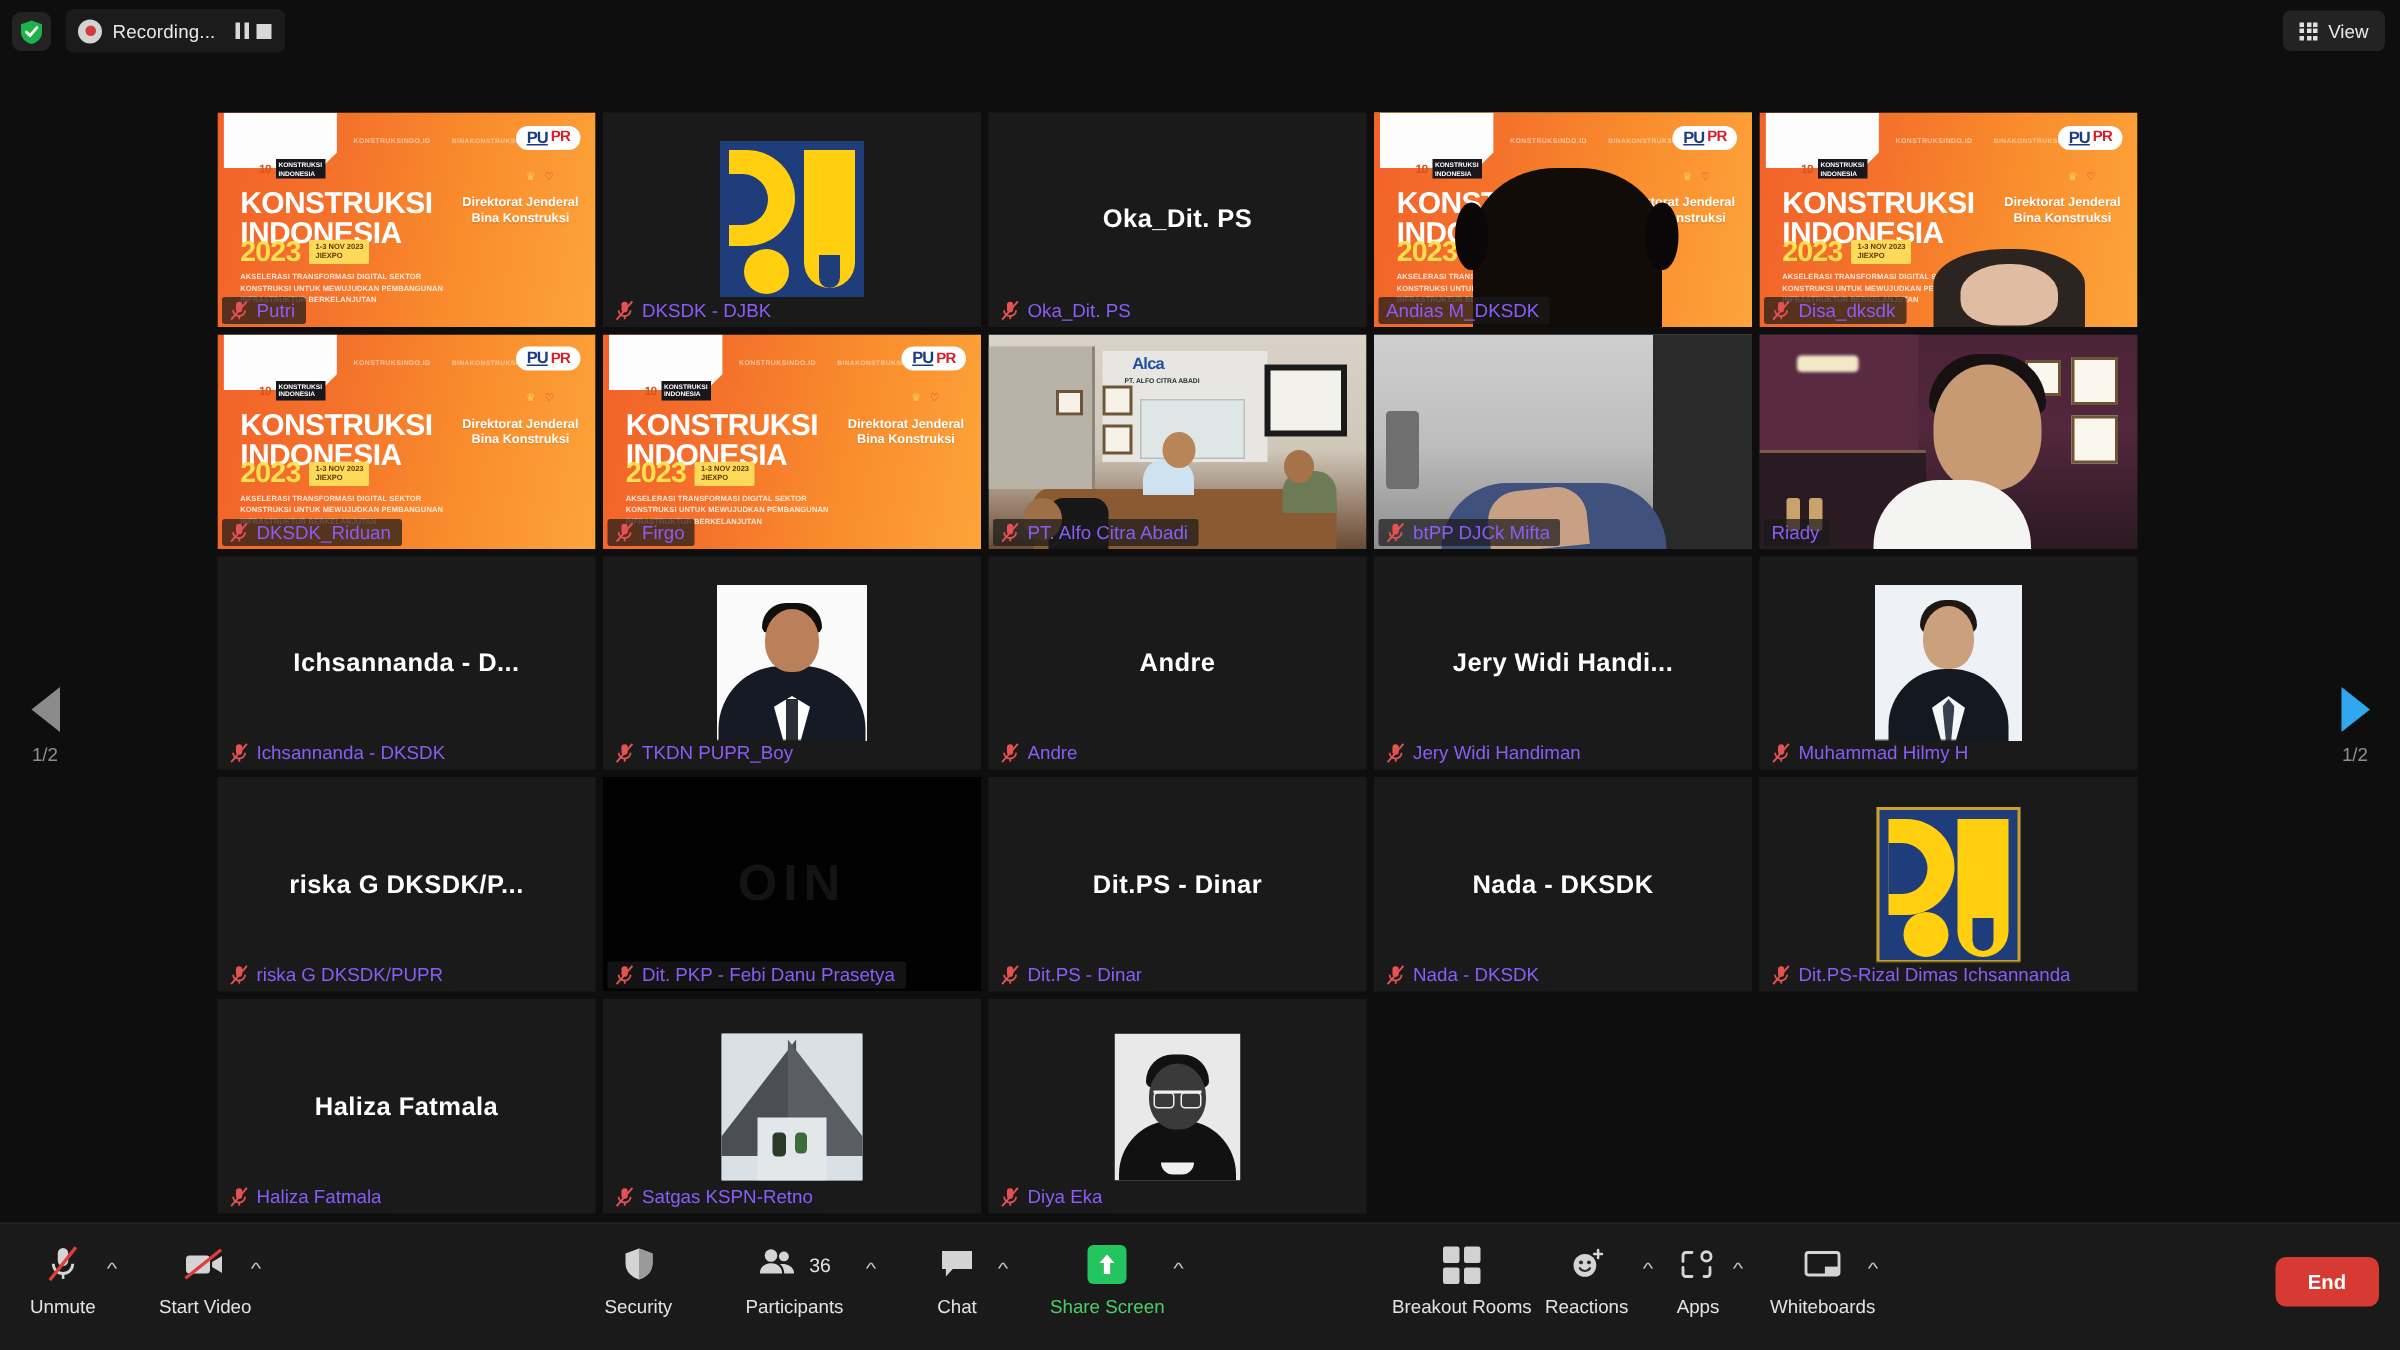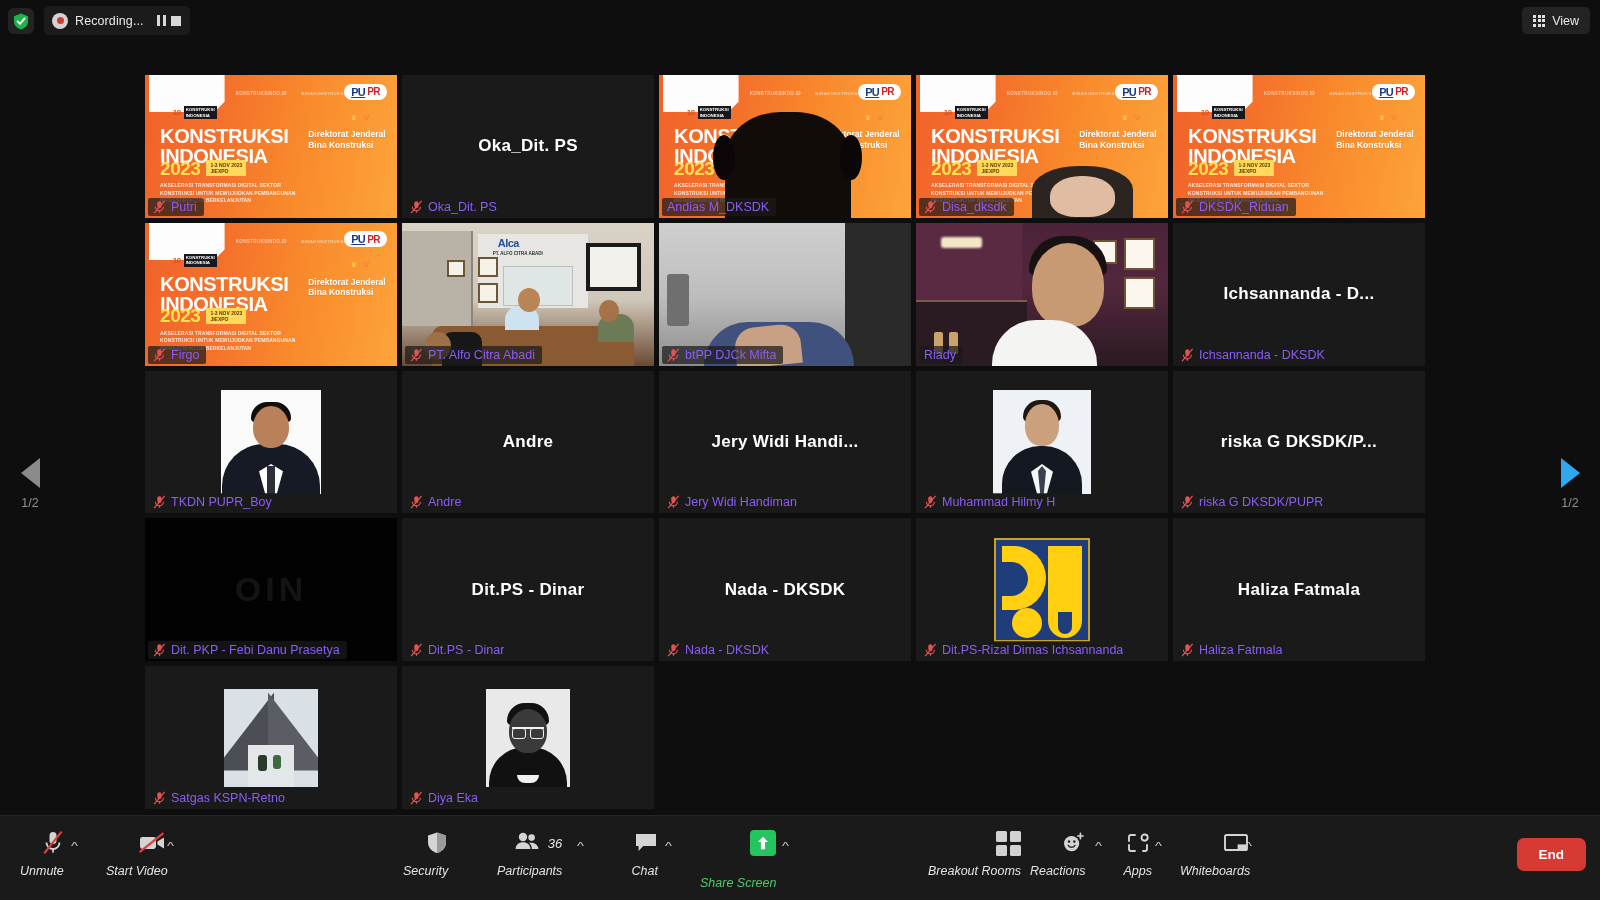--- a/index.html
+++ b/index.html
@@ -131,21 +131,21 @@
   .ki-pupr .p1 { color:#1b3b86; font-size:11px; font-weight:bold; letter-spacing:-.6px;text-decoration:underline;}
   .ki-pupr .p2 { color:#d42027; font-size:10px; font-weight:bold; letter-spacing:-.6px;}
   .ki-crowns {
     position:absolute; right: 11%; top: 27%;
     display:flex; gap:6px; align-items:center;
   }
   .ki-crowns .c1 { color:#ffd24d; font-size:7px; }
   .ki-crowns .c2 { color:#e23a3a; font-size:7px; }
   .ki-ditjen {
     position: absolute; right: 4.5%; top: 38%;
-    color: #ffffff; font-size: 8.5px; font-weight: bold; text-align: left;
+    color: #ffffff; font-size: 8.5px; font-weight: bold; text-align: center;
     line-height: 1.22; text-shadow: 0 1px 1px rgba(0,0,0,.12);
   }
   .ki-title {
     position: absolute; left: 6%; top: 36%;
     color: #ffffff; font-weight: 900; font-size: 20px;
     line-height: 1.0; letter-spacing: -.4px;
   }
   .ki-year-row {
     position: absolute; left: 6%; top: 58.5%;
     display: flex; align-items: center; gap: 6px;
@@ -299,23 +299,22 @@
   .pager.right .pnum { color:#8f8f8f; }
 
   
   .toolbar {
     position: absolute; left:0; bottom:0; width:1600px; height:85px;
     background:#1a1a1a;
     border-top: 1px solid #242424;
   }
   .tb-item {
     position: absolute; top: 10px;
-    display: flex; flex-direction: column; align-items: flex-end;
+    display: flex; flex-direction: column; align-items: center;
     min-width: 40px;
-    font-style: italic;
   }
   .tb-icons { height: 34px; display:flex; align-items:center; justify-content:center; gap:4px; }
   .tb-label { color:#e3e3e3; font-size: 12.5px; margin-top: 4px; white-space: nowrap; }
   .tb-label.green { color:#4ccd6a; }
   .caret-abs { position:absolute; top:24px; color:#c9c9c9; font-size:11px; transform: scaleX(1.35); }
   .end-btn {
     position:absolute; right: 14px; top: 22px;
     background:#d63a33; color:#fff; font-size:13.5px; font-weight:bold;
     padding: 9px 22px; border-radius: 7px; border:none;
   }
@@ -409,20 +408,38 @@
     <div class="ki-sub">AKSELERASI TRANSFORMASI DIGITAL SEKTOR KONSTRUKSI UNTUK MEWUJUDKAN PEMBANGUNAN INFRASTRUKTUR BERKELANJUTAN</div>
   </div>
         <div class="tile-name-plate">
        <svg class="mic-off" viewBox="0 0 13 14">
   <rect x="4.3" y="1.2" width="4.2" height="7" rx="2.1" fill="#e45252"></rect>
   <path d="M2.4 6.8 a4 4 0 0 0 8 0" stroke="#e45252" stroke-width="1.2" fill="none"></path>
   <rect x="5.9" y="10.2" width="1.2" height="2.6" fill="#e45252"></rect>
   <line x1="1.1" y1="13.1" x2="11.6" y2="0.9" stroke="#e45252" stroke-width="1.3"></line>
 </svg>
        <span class="nm">Putri</span>
+     </div>
+      </div>
+      <div class="tile">
+        <span class="pu-logo ">
+    <i class="p-shape"></i>
+          <i class="p-hole"></i>
+          <i class="p-ball"></i>
+    <i class="u-shape"></i>
+          <i class="u-hole"></i>
+  </span>
+        <div class="tile-name-plate">
+       <svg class="mic-off" viewBox="0 0 13 14">
+  <rect x="4.3" y="1.2" width="4.2" height="7" rx="2.1" fill="#e45252"></rect>
+  <path d="M2.4 6.8 a4 4 0 0 0 8 0" stroke="#e45252" stroke-width="1.2" fill="none"></path>
+  <rect x="5.9" y="10.2" width="1.2" height="2.6" fill="#e45252"></rect>
+  <line x1="1.1" y1="13.1" x2="11.6" y2="0.9" stroke="#e45252" stroke-width="1.3"></line>
+</svg>
+       <span class="nm">DKSDK - DJBK</span>
      </div>
       </div>
       <div class="tile">
         <div class="tile-fallback-name">Oka_Dit. PS</div>
         <div class="tile-name-plate">
        <svg class="mic-off" viewBox="0 0 13 14">
   <rect x="4.3" y="1.2" width="4.2" height="7" rx="2.1" fill="#e45252"></rect>
   <path d="M2.4 6.8 a4 4 0 0 0 8 0" stroke="#e45252" stroke-width="1.2" fill="none"></path>
   <rect x="5.9" y="10.2" width="1.2" height="2.6" fill="#e45252"></rect>
   <line x1="1.1" y1="13.1" x2="11.6" y2="0.9" stroke="#e45252" stroke-width="1.3"></line>
@@ -893,21 +910,21 @@
   <div class="tb-item" style="left:618px;">
     <div class="tb-icons">
       <svg width="24" height="22" viewBox="0 0 24 22">
         <path d="M2 2 H22 V14 H9.2 L4.6 19 V14 H2 Z" fill="#d4d4d4"></path>
       </svg>
     </div>
     <div class="tb-label">Chat</div>
   </div>
   <div class="caret-abs" style="left:666px;">^</div>
 
-  <div class="tb-item" style="left:700px;gap:12px;">
+  <div class="tb-item" style="left:700px;">
     <div class="tb-icons">
       <span class="green-sq">
         <svg width="14" height="16" viewBox="0 0 14 16">
           <path d="M7 1.4 L12.2 7 H9.2 V14.4 H4.8 V7 H1.8 Z" fill="#0e3f1e"></path>
           <path d="M7 1.4 L12.2 7 H9.2 V14.4 H4.8 V7 H1.8 Z" fill="#ffffff"></path>
         </svg>
       </span>
     </div>
     <div class="tb-label green">Share Screen</div>
   </div>

